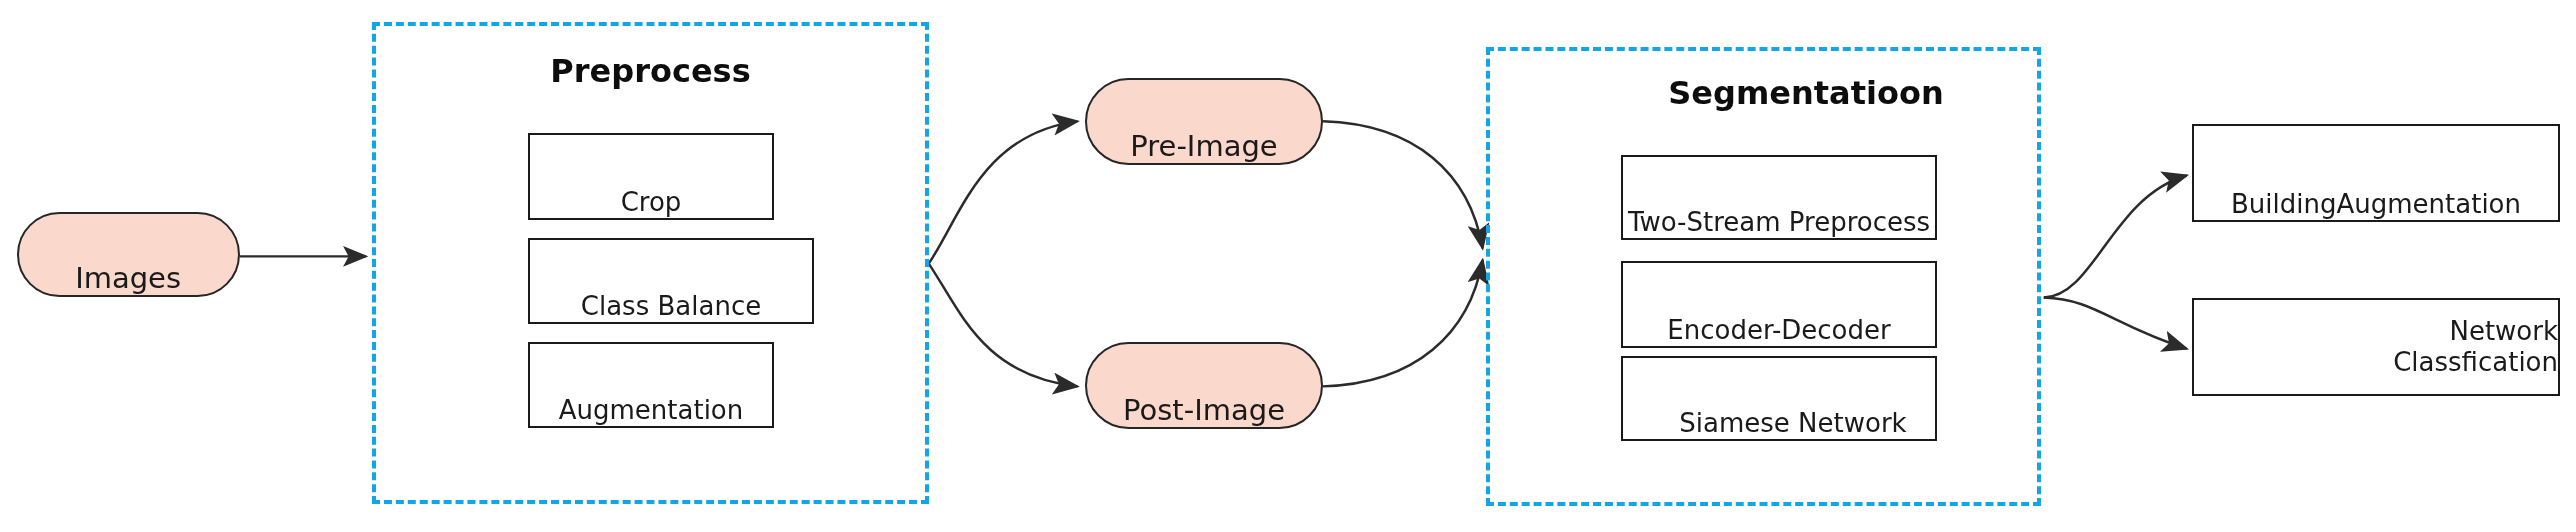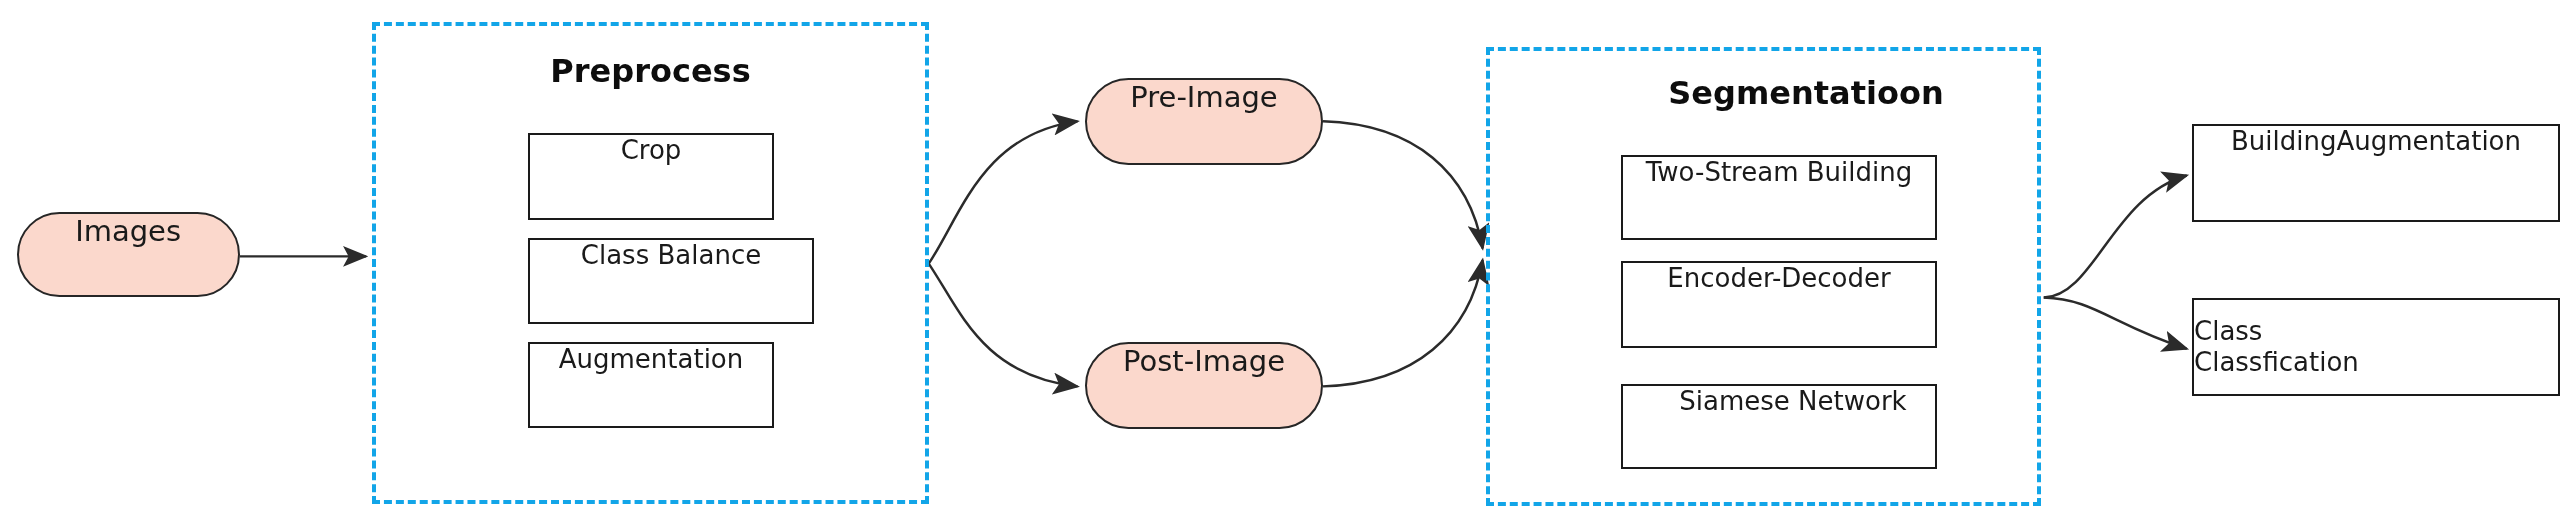--- a/index.html
+++ b/index.html
@@ -22,21 +22,21 @@
     left: 0;
     top: 0;
     width: 2576px;
     height: 533px;
     pointer-events: none;
   }
   .node {
     position: absolute;
     box-sizing: border-box;
     display: flex;
-    align-items: flex-start;
+    align-items: flex-end;
     justify-content: center;
     text-align: center;
     color: #1a1a1a;
     line-height: 1.18;
     font-family: "DejaVu Sans", sans-serif;
   }
   .pill {
     background: #FBD8CC;
     border: 2.2px solid #262626;
     border-radius: 721px;
@@ -110,32 +110,32 @@
     <span>Pre-Image</span>
   </div>
   <div class="node pill" style="left:1085px; top:342px; width:238px; height:87px;">
     <span>Post-Image</span>
   </div>
 
   <div class="group-box" style="left:1486px; top:47px; width:555px; height:459px;"></div>
   <div class="group-title" style="left:1486px; top:74px; width:578px;margin-left:31px;">Segmentatioon</div>
 
   <div class="node rect" style="left:1621px; top:155px; width:316px; height:85px;">
-    <span>Two-Stream Building</span>
+    <span>Two-Stream Preprocess</span>
   </div>
   <div class="node rect" style="left:1621px; top:261px; width:316px; height:87px;">
     <span>Encoder-Decoder</span>
   </div>
-  <div class="node rect" style="left:1621px; top:384px; width:316px; height:85px;padding-left:28px;">
+  <div class="node rect" style="left:1621px; top:356px; width:316px; height:85px;padding-left:28px;">
     <span>Siamese Network</span>
   </div>
 
   <div class="node rect" style="left:2192px; top:124px; width:368px; height:98px; flex-direction:row;">
     <span>Building</span>
     <span>Augmentation</span>
   </div>
   <div class="node rect" style="left:2192px; top:298px; width:368px; height:98px; flex-direction:column;">
-    <span>Class</span>
+    <span>Network</span>
     <span>Classfication</span>
   </div>
 
 </div>
 
 
 </body></html>

